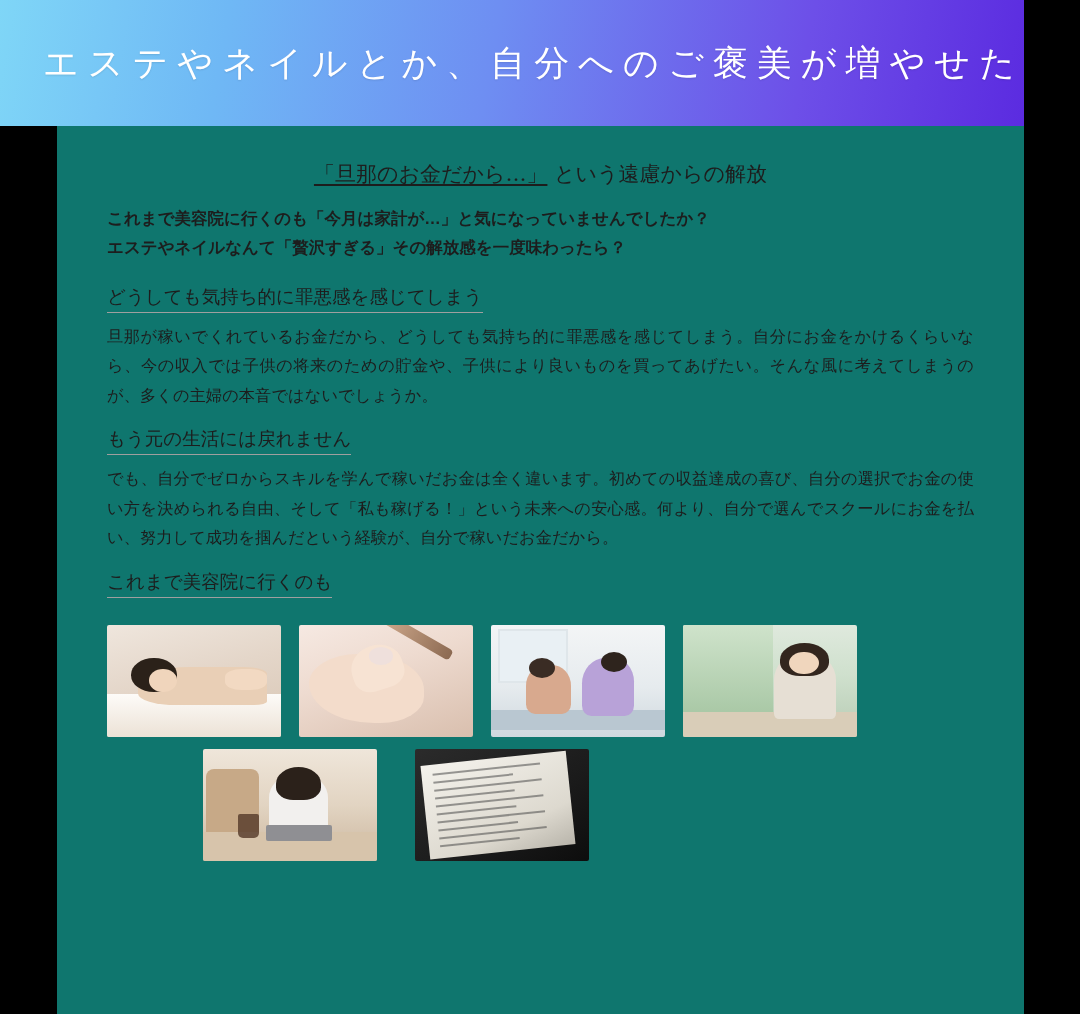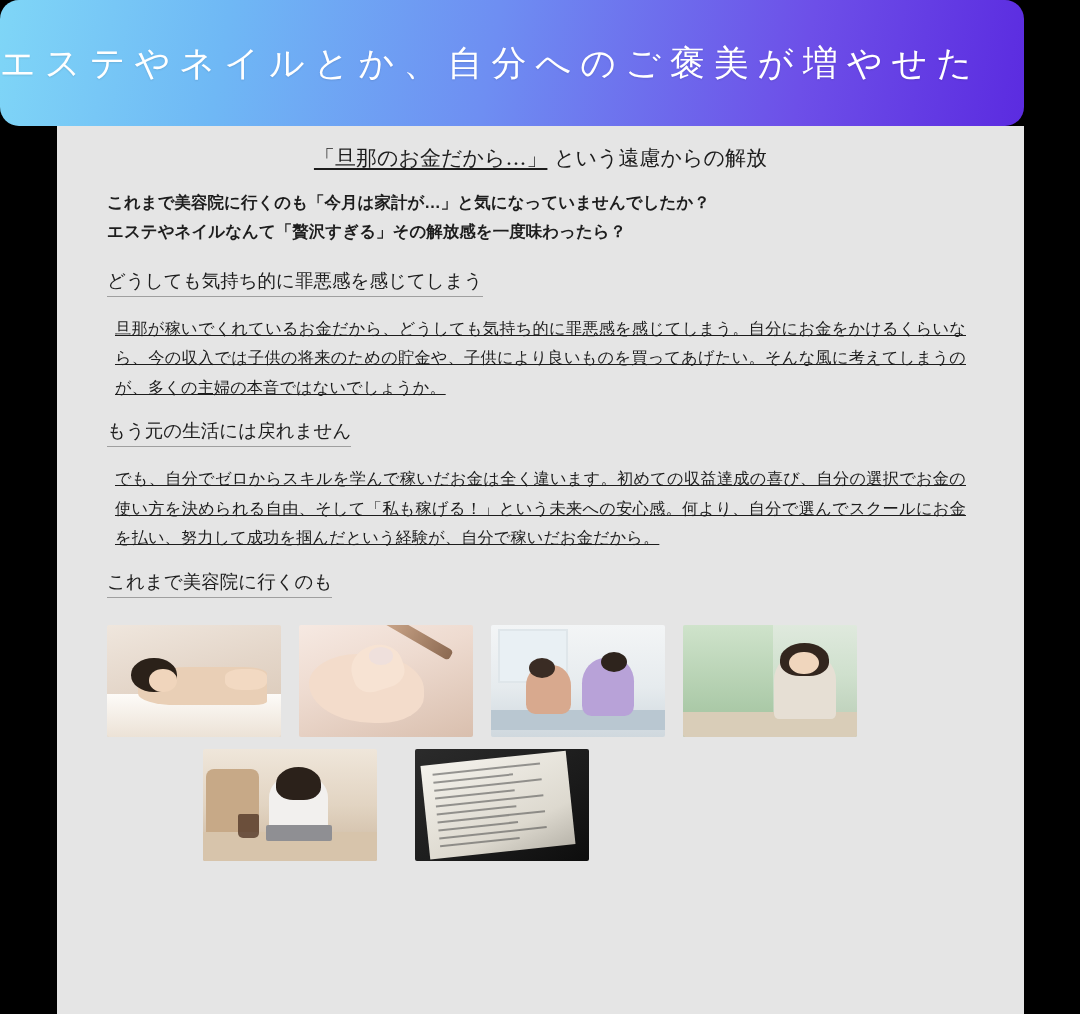--- a/index.html
+++ b/index.html
@@ -19,42 +19,41 @@
   
   .banner {
     position: absolute;
     left: 0;
     top: 0;
     width: 1024px;
     height: 126px;
     background: linear-gradient(100deg, #7fd6f7 0%, #6fb8f5 22%, #6e8ef2 48%, #6d4fe8 78%, #5b2be0 100%);
     display: flex;
     align-items: center;
-    justify-content: flex-start;
-    border-radius: 19px;
+    justify-content: flex-end;
   }
   .banner-title {
     color: #ffffff;
     font-size: 35px;
     letter-spacing: 9px;
     font-weight: 400;
     font-family: "DejaVu Serif", "Liberation Serif", serif;
     text-shadow: 0 1px 2px rgba(0,0,0,0.10);
     white-space: nowrap;
   }
 
   
   .sheet {
     position: absolute;
     left: 57px;
     top: 126px;
     width: 967px;
     height: 888px;
-    background: #e5e5e5;
-    padding: 8px 50px 0 50px;
+    background: #0f766e;
+    padding: 24px 50px 0 50px;
   }
 
   .lead {
     text-align: center;
     font-size: 21px;
     color: #1d1d1d;
     margin: 10px 0 16px 0;
     font-family: "DejaVu Serif", "Liberation Serif", serif;
     font-weight: 400;
   }
@@ -80,24 +79,23 @@
     padding-bottom: 3px;
     display: inline-block;
     border-bottom: 1.5px solid #9f9f9f;
     font-weight: 400;
   }
 
   .section-body {
     font-size: 16.2px;
     line-height: 1.82;
     color: #1d1d1d;
-    margin: 8px;
+    margin: 0;
     text-align: justify;
     letter-spacing: 0.1px;
-    text-decoration: underline;
   }
 
   
   .photo-row {
     display: flex;
     gap: 18px;
     margin-top: 18px;
     justify-content: flex-start;
   }
   .photo-row.row2 {

